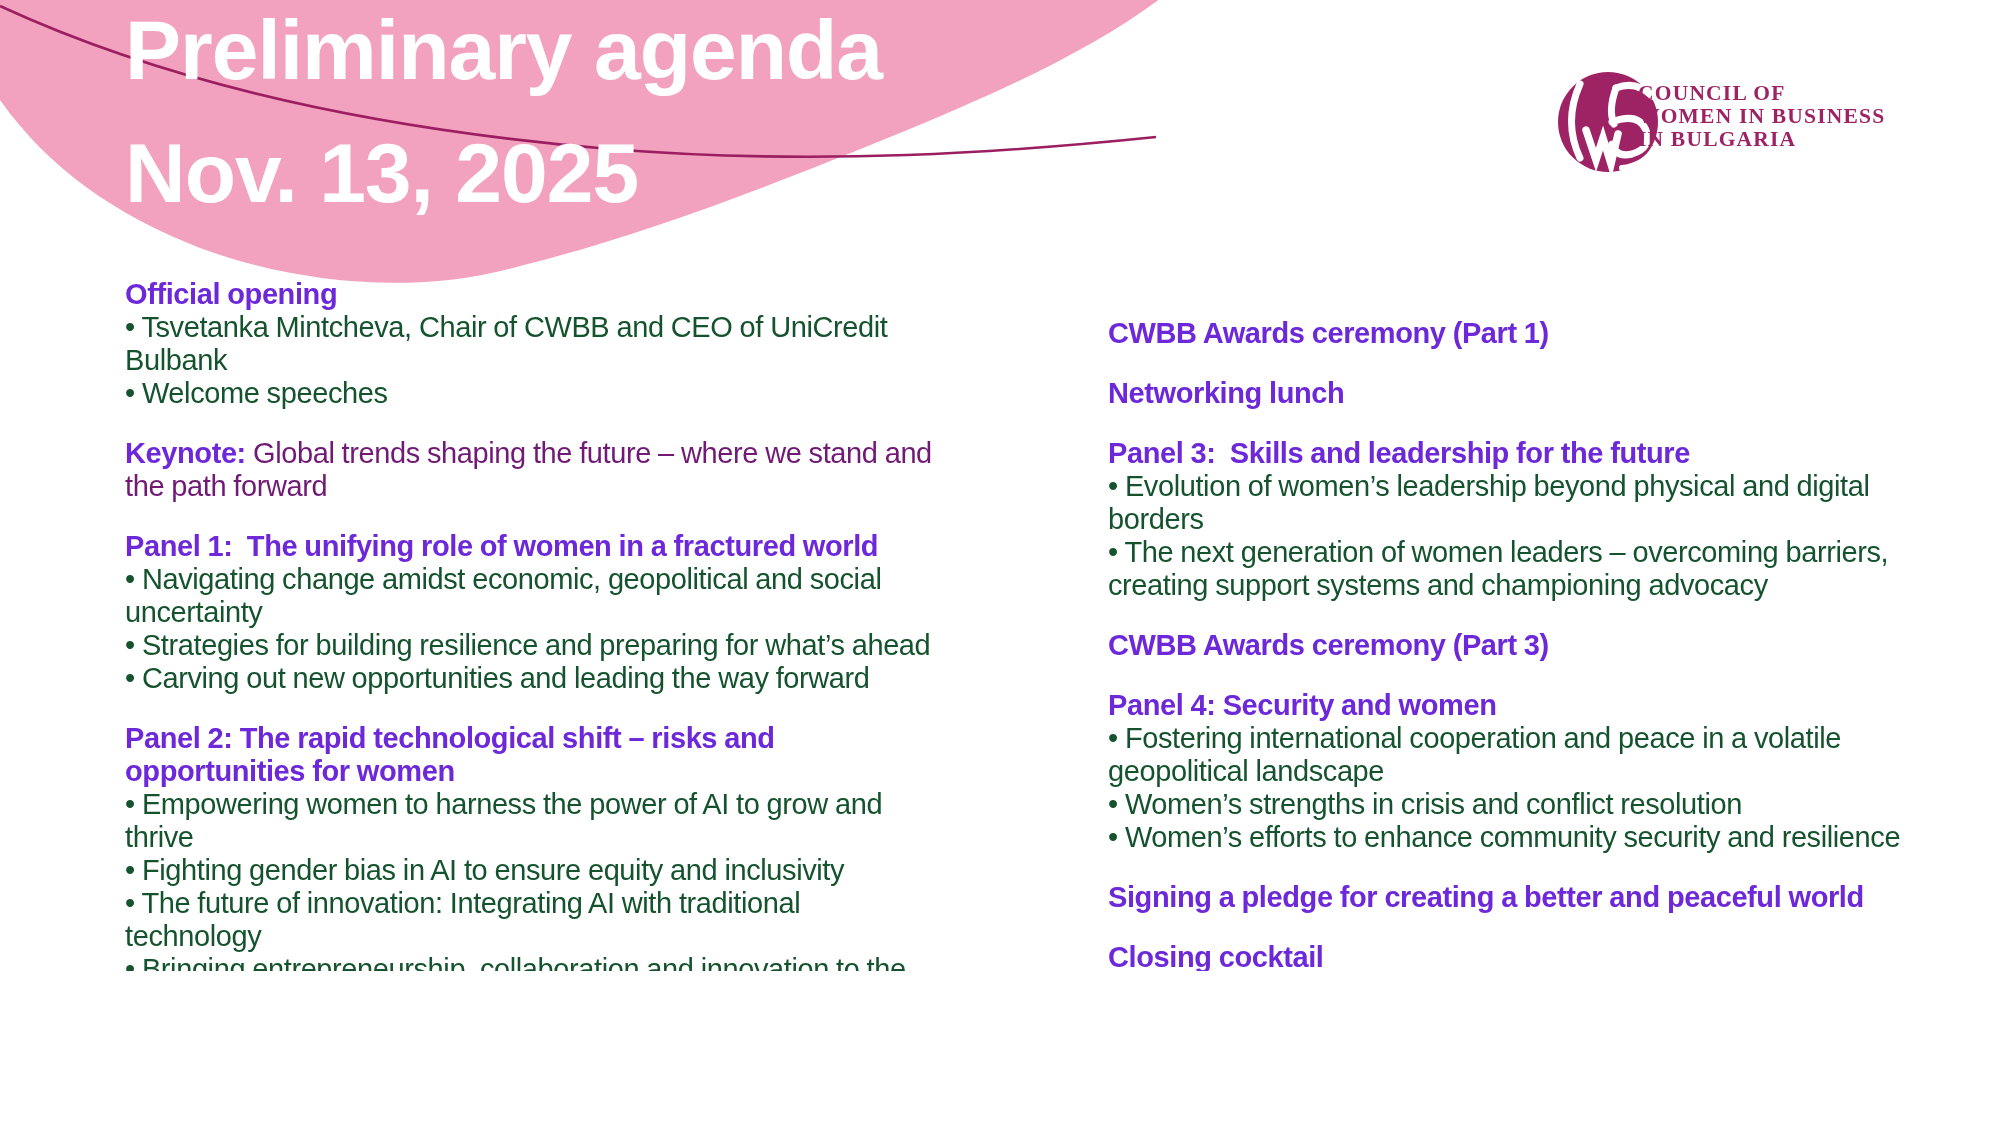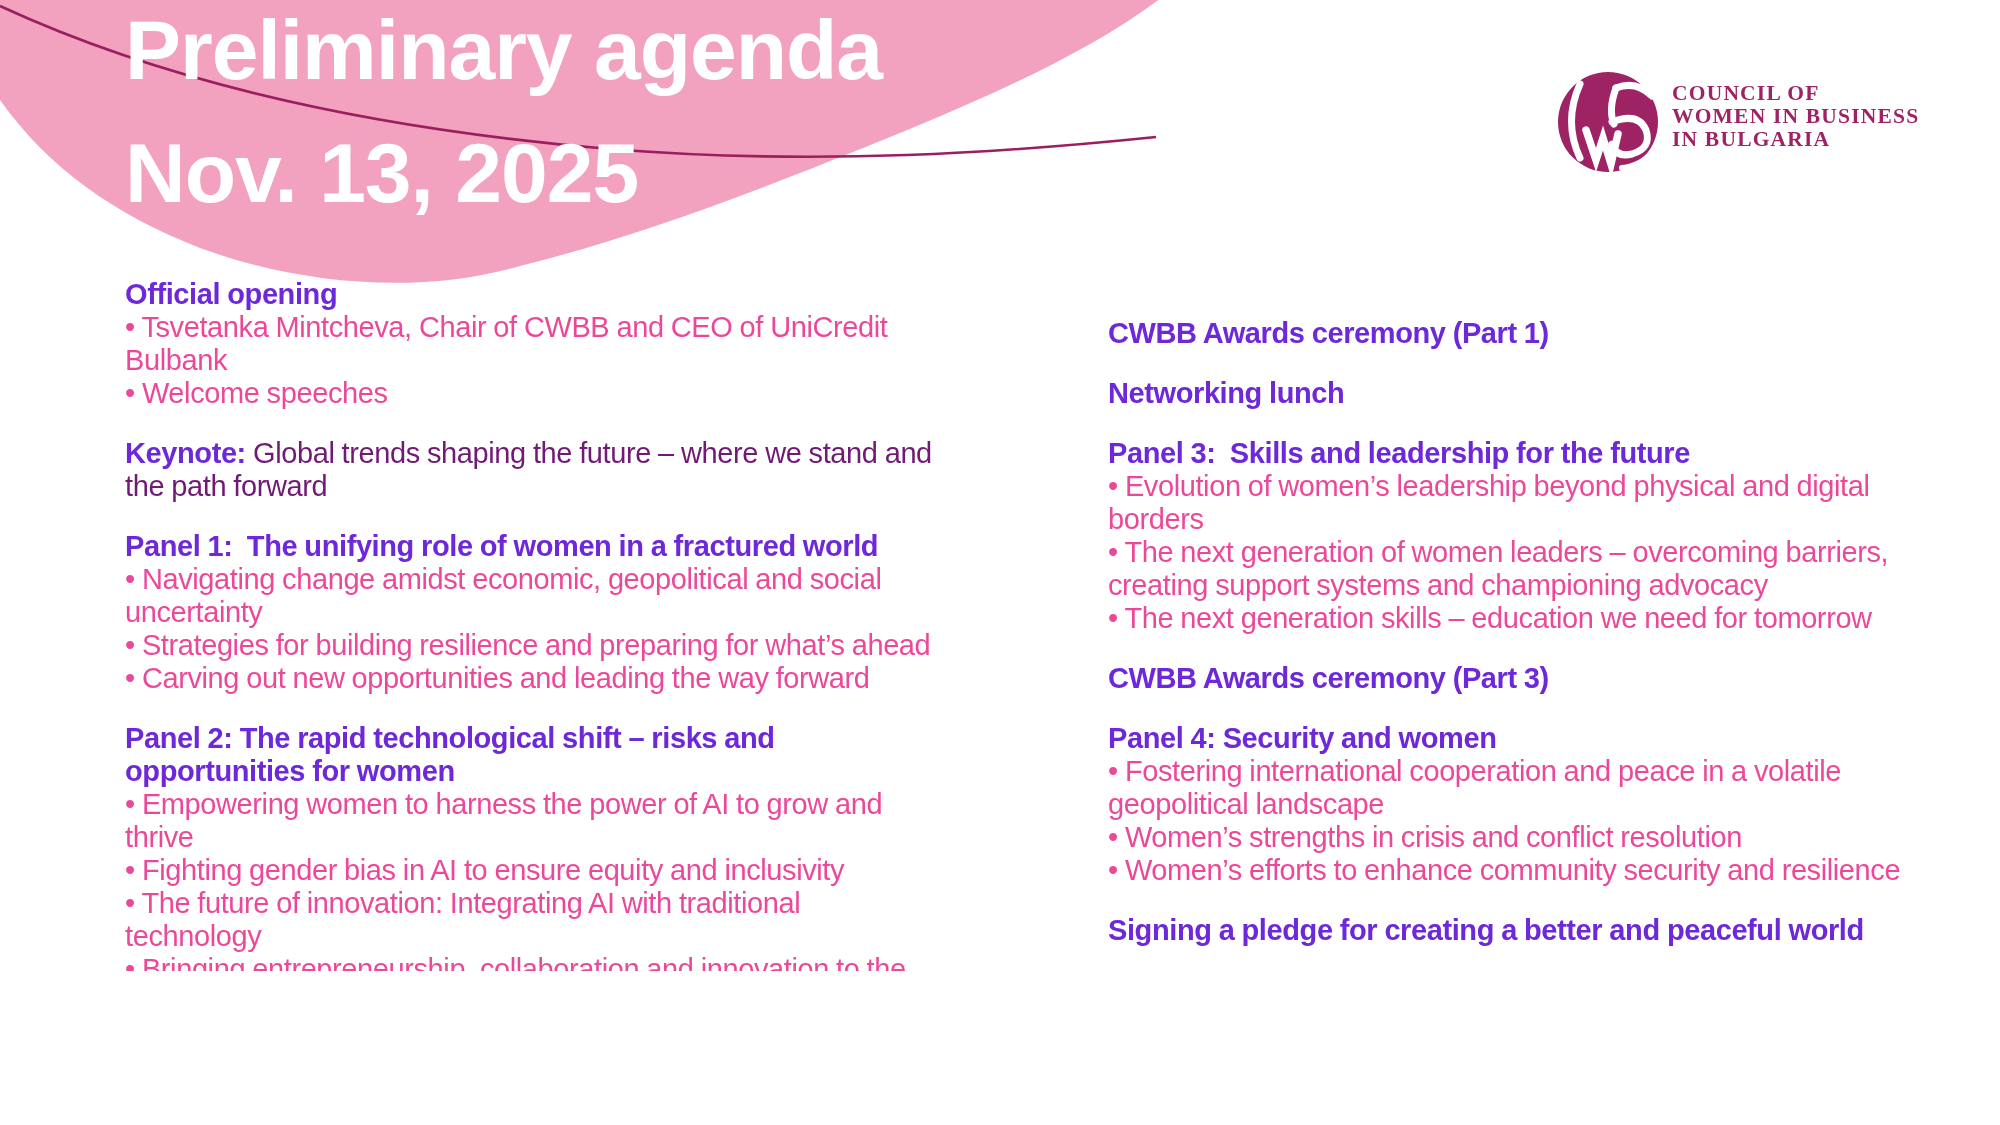--- a/index.html
+++ b/index.html
@@ -16,38 +16,38 @@
     position:absolute; left:125px;
     font-size:84px; font-weight:bold; color:#ffffff;
     letter-spacing:-1px; line-height:100px; white-space:nowrap;
   }
   .title-line.l1 { top:0px; }
   .title-line.l2 { top:123px; }
 
   
   .logo-mark { position:absolute; left:1556px; top:70px; width:104px; height:104px; }
   .logo-text {
-    position:absolute; left:1672px; top:82px;
+    position:absolute; left:1638px; top:82px;
     font-family:"Liberation Serif", serif; font-weight:bold;
     font-size:21.5px; line-height:23px; letter-spacing:1.2px;
     color:#9e2365; white-space:nowrap;
   }
 
   
   .col { position:absolute; top:278px; }
   .col-left  { left:125px;  width:812px; }
   .col-right { left:1108px; width:825px;margin-top:39px; }
   .section { margin-bottom:27px; }
   .sec-line, .bullet {
     font-size:29px; line-height:33px;
     letter-spacing:-0.4px; word-spacing:-0.5px;
   }
   .sec-heading { color:#6d28d9; font-weight:bold; white-space:pre-wrap; }
   .sec-inline  { color:#701a75; font-weight:normal; }
-  .bullet { color:#ec4899; }
+  .bullet { color:#14532d; }
 </style>
 </head>
 <body>
 
 <div class="slide">
 
   <svg class="decor" width="2000" height="1125" viewBox="0 0 2000 1125" aria-hidden="true">
     <path d="M -40,-80 L -40,30
              C 10,140 90,205 200,248
              C 300,285 420,295 520,266
@@ -104,21 +104,20 @@
       <div class="section">
         <div class="sec-line"><span class="sec-heading">CWBB Awards ceremony (Part 1)</span></div>
       </div>
       <div class="section">
         <div class="sec-line"><span class="sec-heading">Networking lunch</span></div>
       </div>
       <div class="section">
         <div class="sec-line"><span class="sec-heading">Panel 3:  Skills and leadership for the future</span></div>
         <div class="bullet">• Evolution of women’s leadership beyond physical and digital borders</div>
         <div class="bullet">• The next generation of women leaders – overcoming barriers, creating support systems and championing advocacy</div>
-        <div class="bullet">• The next generation skills – education we need for tomorrow</div>
       </div>
       <div class="section">
         <div class="sec-line"><span class="sec-heading">CWBB Awards ceremony (Part 3)</span></div>
       </div>
       <div class="section">
         <div class="sec-line"><span class="sec-heading">Panel 4: Security and women</span></div>
         <div class="bullet">• Fostering international cooperation and peace in a volatile geopolitical landscape</div>
         <div class="bullet">• Women’s strengths in crisis and conflict resolution</div>
         <div class="bullet">• Women’s efforts to enhance community security and resilience</div>
       </div>

